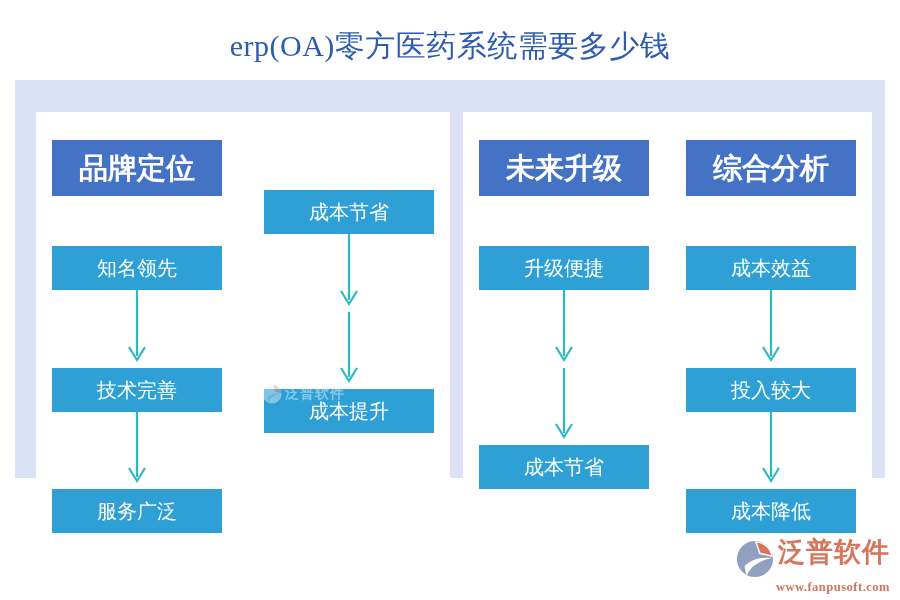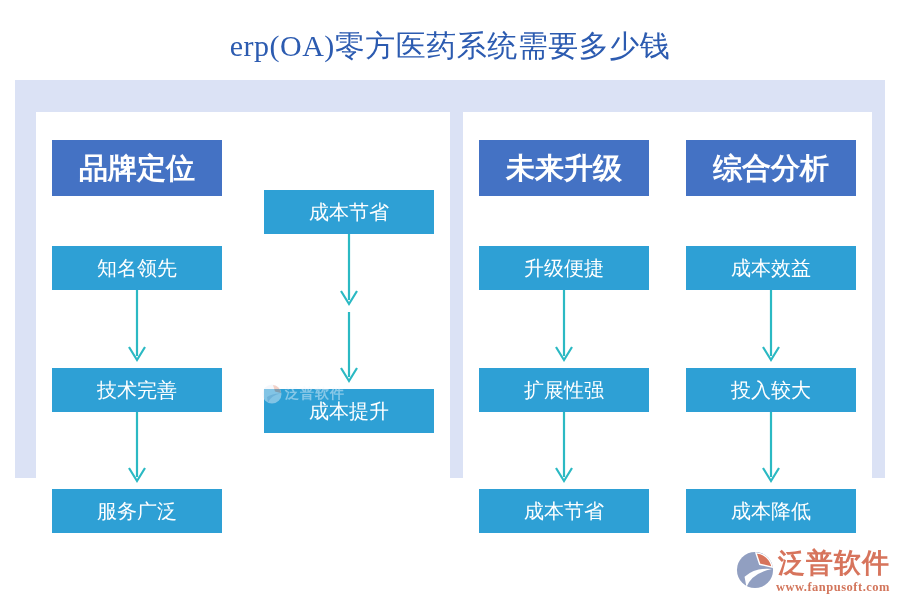--- a/index.html
+++ b/index.html
@@ -45,21 +45,21 @@
   }
   .brand-icon{display:block;margin-top:2px;}
   .brand-text{display:flex;flex-direction:column;align-items:flex-end;margin-left:2px;}
   .brand-name{
     font-size:27px;font-weight:bold;color:#d4694f;
     letter-spacing:1px;line-height:1.05;
   }
   .brand-url{
     font-size:12.5px;font-weight:bold;color:#cf6a4e;
     font-family:"Liberation Serif","DejaVu Serif",serif;
-    letter-spacing:0.5px;margin-top:3px;
+    letter-spacing:0.5px;margin-top:14px;
   }
   .watermark{
     position:absolute;left:262px;top:381px;height:26px;
     display:flex;align-items:center;gap:3px;
     opacity:0.45;pointer-events:none;
   }
   .watermark-text{
     color:#f3f8fd;font-size:14px;font-weight:bold;letter-spacing:1px;
   }
 </style>
@@ -109,21 +109,20 @@
 
     <div class="column">
       <div class="spacer-top"></div>
       <div class="box box-header">未来升级</div>
       <div class="gap"></div>
       <div class="box box-step">升级便捷</div>
       <svg class="arrow" width="22" height="78" viewBox="0 0 22 78">
         <line x1="11" y1="0" x2="11" y2="66" stroke="#2bb9c3" stroke-width="2.2"></line>
         <path d="M3 57 L11 70 L19 57" fill="none" stroke="#2bb9c3" stroke-width="2.2"></path>
       </svg>
-      <div class="box box-step">扩展性强</div>
       <svg class="arrow" width="22" height="77" viewBox="0 0 22 77">
         <line x1="11" y1="0" x2="11" y2="65" stroke="#2bb9c3" stroke-width="2.2"></line>
         <path d="M3 56 L11 69 L19 56" fill="none" stroke="#2bb9c3" stroke-width="2.2"></path>
       </svg>
       <div class="box box-step">成本节省</div>
     </div>
 
     <div class="column">
       <div class="spacer-top"></div>
       <div class="box box-header">综合分析</div>

